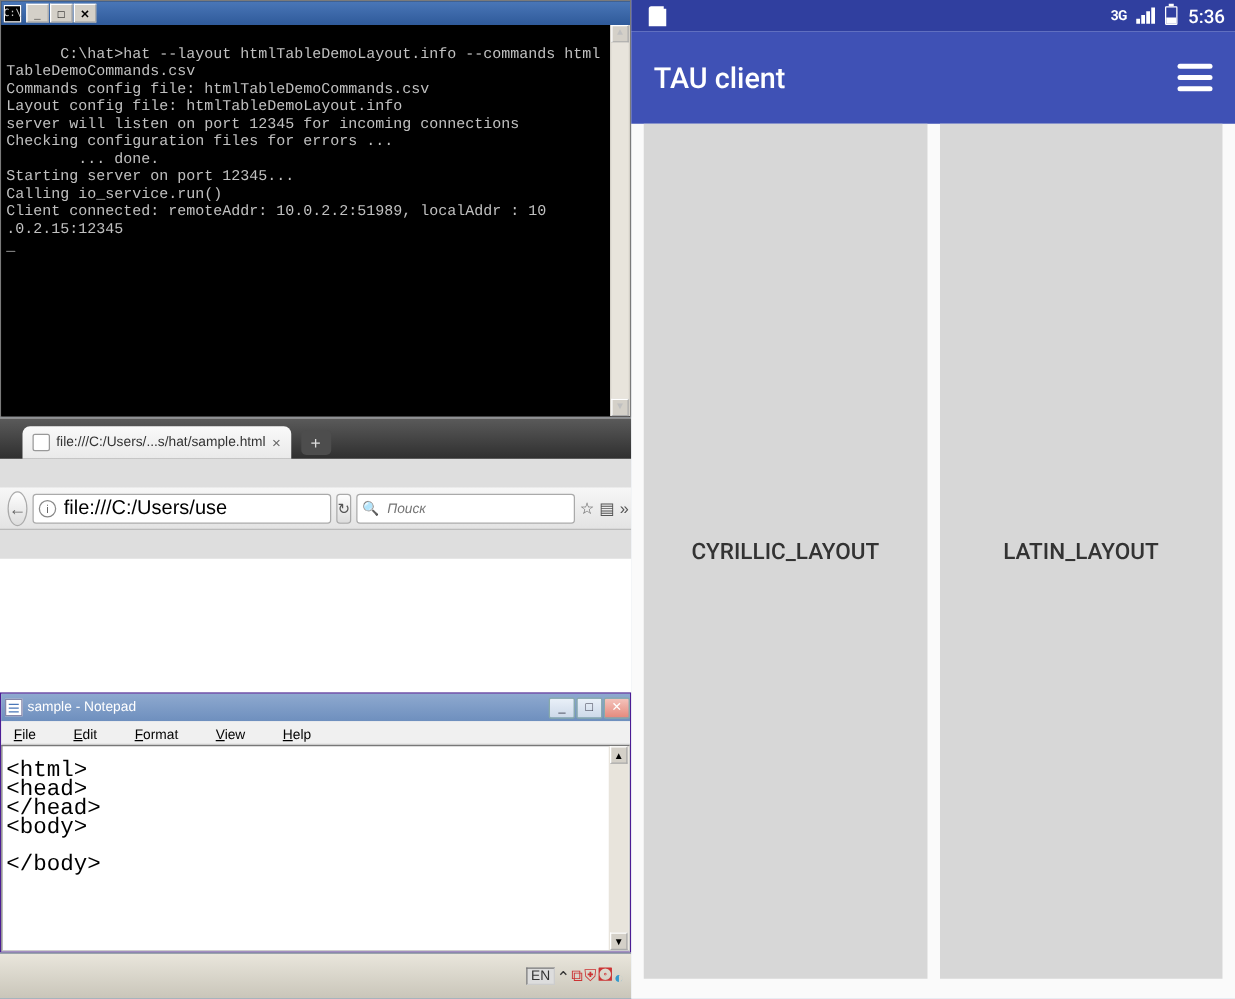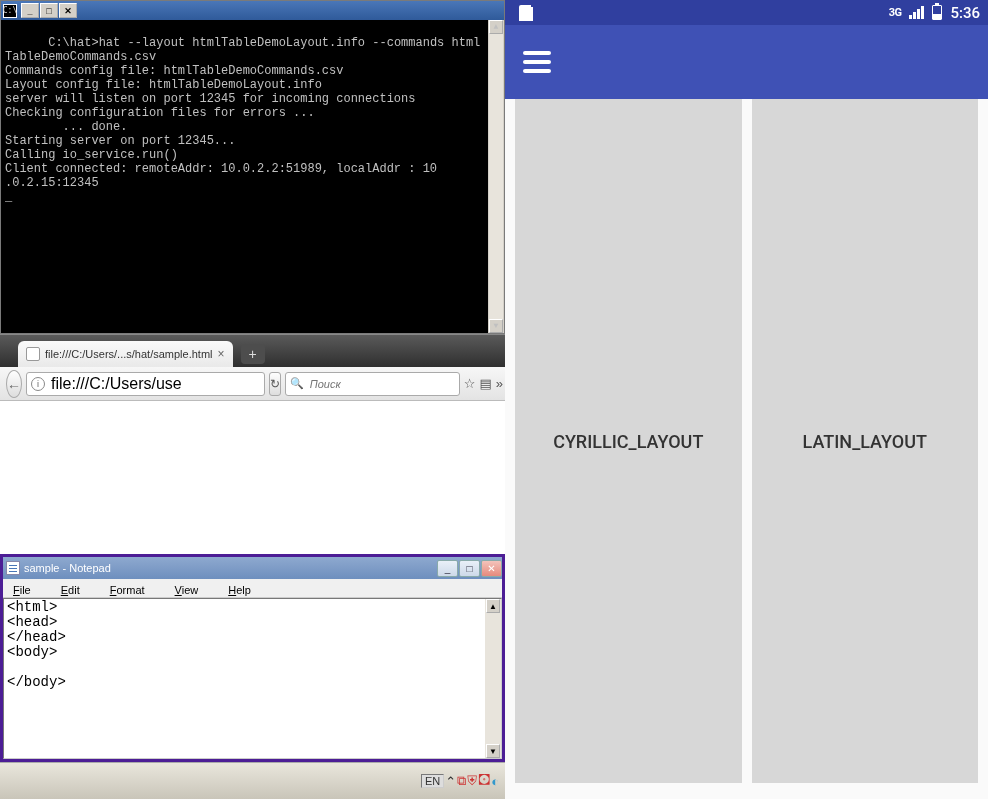--- a/index.html
+++ b/index.html
@@ -95,20 +95,21 @@
     width:14px;height:14px;background:#d4d0c8;border:1px outset #fff;font-size:8px;display:flex;align-items:center;justify-content:center;
   }
   .cmd-scroll .track{flex:1;background:#e8e4dc;width:14px;}
 
   
   .browser-window {
     height: 220px;
     background: #dedede;
     display: flex; flex-direction: column;
     border-top: 1px solid #888;
+    gap: 23px;
   }
   .tab-strip {
     height: 32px;
     background: linear-gradient(to bottom,#5a5a5a,#2f2f2f);
     display:flex;align-items:flex-end;
     padding-left: 18px;
   }
   .tab {
     height: 26px;
     background: linear-gradient(to bottom,#fafafa,#e9e9e9);
@@ -149,21 +150,21 @@
   .search-box{flex:1;}
   .search-box .mag{font-size:11px;color:#888;}
   .search-box input{border:none;outline:none;flex:1;font-size:11px;background:transparent;font-style:italic;color:#888;}
   .tb-ico{width:20px;height:20px;display:flex;align-items:center;justify-content:center;color:#555;font-size:13px;cursor:pointer;}
   .hamb{width:24px;height:24px;border-left:1px solid #bbb;display:flex;flex-direction:column;justify-content:center;gap:3px;padding-left:6px;cursor:pointer;}
   .hamb div{height:2px;background:#666;width:14px;}
   .browser-content{flex:1;background:#fff;}
 
   
   .notepad-window{
-    height:208px;display:flex;flex-direction:column;border:3px solid #4c1d95;background:#eee;
+    height:208px;display:flex;flex-direction:column;border:1px solid #4c1d95;background:#eee;
   }
   .np-titlebar{
     height:22px;
     background:linear-gradient(to bottom,#8ea9cf,#6e8fbe);
     color:#fff;display:flex;align-items:center;font-size:11px;padding-left:3px;
   }
   .np-titlebar .np-ico{width:14px;height:14px;background:#fff;border:1px solid #88a;margin-right:4px;position:relative;}
   .np-titlebar .np-ico::after{content:"";position:absolute;left:2px;right:2px;top:3px;height:1px;background:#4a77b8;box-shadow:0 3px 0 #4a77b8,0 6px 0 #4a77b8;}
   .np-titlebar .np-buttons{margin-left:auto;display:flex;}
   .np-titlebar .np-btn{width:21px;height:17px;background:linear-gradient(to bottom,#e9f0f8,#cdd9e9);border:1px solid #8aa;border-radius:2px;margin-left:1px;font-size:10px;display:flex;align-items:center;justify-content:center;color:#334;cursor:pointer;font-family:Arial;}
@@ -171,21 +172,21 @@
   .np-menu{
     height:19px;background:#f0f0f0;border-bottom:1px solid #ccc;display:flex;align-items:flex-end;font-size:11px;gap:18px;padding-left:4px;
   }
   .np-menu span{padding:1px 6px;cursor:pointer;}
   .np-menu span:first-letter{text-decoration:underline;}
   .np-body{
     flex:1;background:#fff;border:1px inset #ccc;margin:0;position:relative;
   }
   .np-text{
     font-family:"Lucida Console","Courier New",monospace;
-    font-size:14px;line-height:15px;padding:1px 3px;white-space:pre;
+    font-size:18px;line-height:15px;padding:13px 3px;white-space:pre;
   }
   .np-scroll{position:absolute;right:0;top:0;bottom:0;width:16px;background:#e8e4dc;display:flex;flex-direction:column;}
   .np-scroll .arrow{width:14px;height:14px;background:#d4d0c8;border:1px outset #fff;font-size:8px;display:flex;align-items:center;justify-content:center;margin-left:1px;}
   .np-scroll .track{flex:1;}
 
   
   .taskbar{
     flex:1;background:linear-gradient(to bottom,#e9e6dc,#c9c5b9);display:flex;align-items:center;justify-content:flex-end;padding-right:6px;gap:1px;font-size:11px;color:#333;border-top:1px solid #aaa;
   }
   .taskbar .lang{border:1px inset #ccc;padding:0 3px;background:#ddd;}
@@ -347,20 +348,21 @@
         <span></span>
         <span></span>
         <span></span>
         <span></span>
       </div>
     <div class="status-batt"></div>
     <span class="status-time">5:36</span>
   </div>
 
   <div class="app-bar">
+    <div class="app-title">TAU client</div>
     <div class="menu-icn">
         <div></div>
         <div></div>
         <div></div>
       </div>
   </div>
 
 
   <div class="cards">
     <div class="card">

